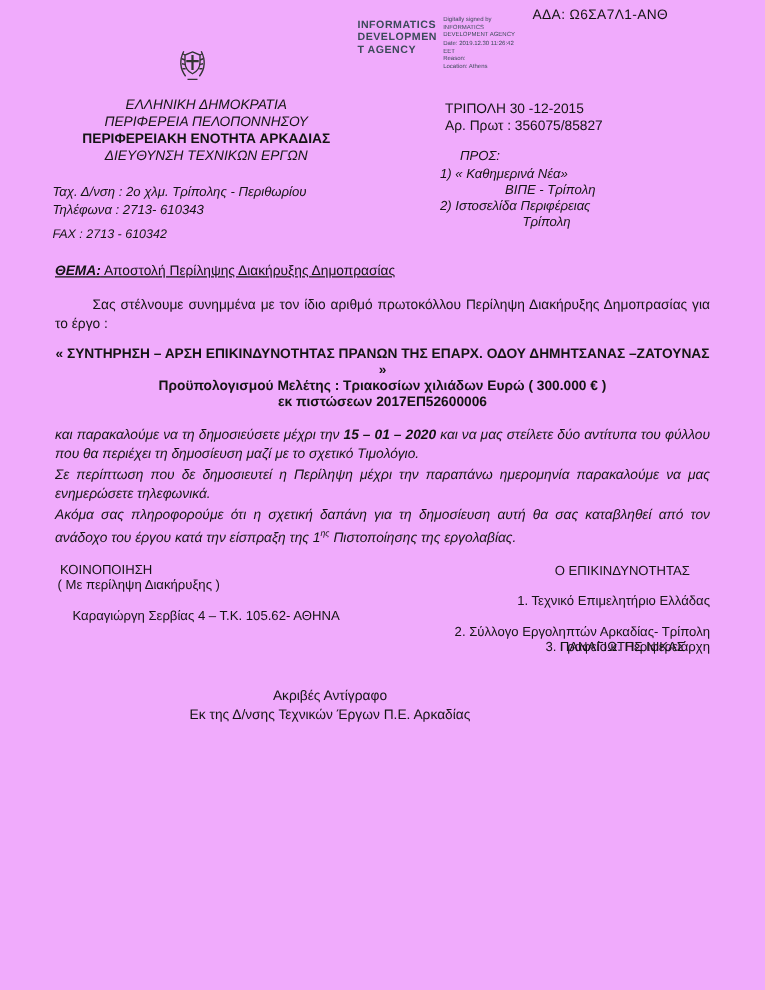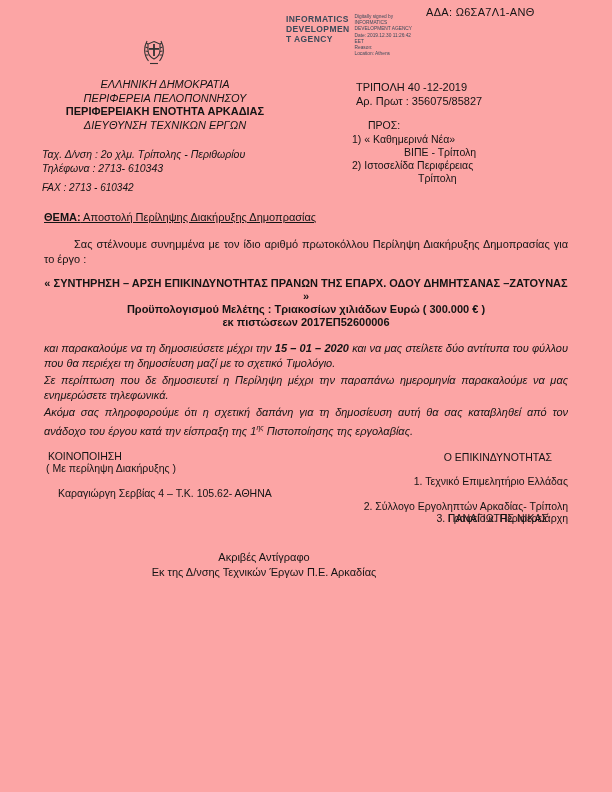--- a/index.html
+++ b/index.html
@@ -1,20 +1,20 @@
 <!DOCTYPE html>
 <html><head>
 <meta charset="utf-8">
 <style>
   html, body { margin: 0; padding: 0; background: #ffffff; }
   .page {
     position: relative;
     width: 612px;
     height: 792px;
-    background: #fca5a5;
+    background: #f0abfc;
     font-family: "Liberation Sans", sans-serif;
     color: #141414;
     overflow: hidden;
     margin: 0 auto;
   }
   .abs { position: absolute; }
 
   .ada { top: 6px; left: 426px; font-size: 11px; letter-spacing: .3px; }
 
   .stamp { top: 14px; left: 286px; display: flex; gap: 5px; align-items: flex-start; }
@@ -28,35 +28,35 @@
   }
 
   .emblem { top: 38px; left: 141px; }
 
   .sender { top: 78px; left: 36px; width: 258px; text-align: center; font-size: 11px; line-height: 13.5px; }
   .sender .it { font-style: italic; }
   .sender .bold { font-weight: bold; }
 
   .refblock { top: 80px; left: 356px; width: 220px; font-size: 11px; line-height: 14px; }
 
-  .recipients { top: 119px; left: 340px; width: 235px; font-size: 10.5px; line-height: 13px; }
+  .recipients { top: 119px; left: 340px; width: 235px; font-size: 10.5px; line-height: 13px; font-style: italic; }
   .recipients .label { padding-left: 28px; margin-bottom: 1px; }
   .recipients .ind1 { padding-left: 12px; }
   .recipients .ind2 { padding-left: 64px; }
   .recipients .ind3 { padding-left: 12px; }
   .recipients .ind4 { padding-left: 78px; }
 
   .contact { top: 148px; left: 42px; font-size: 10.5px; font-style: italic; line-height: 13.5px; }
   .fax { top: 182px; left: 42px; font-size: 10px; font-style: italic; }
 
   .content { top: 208px; left: 44px; width: 524px; font-size: 11px; line-height: 15px; }
 
   .subject { margin-top: 2px; margin-bottom: 12px; }
   .subject .underl { text-decoration: underline; }
-  .subject .lbl { font-weight: bold; }
+  .subject .lbl { font-weight: bold; font-style: italic; }
 
   .intro { text-indent: 30px; text-align: justify; margin-bottom: 10px; }
 
   .title-line { font-weight: bold; text-align: center; font-size: 11px; line-height: 13px; }
   .title-block { margin-bottom: 12px; }
 
   .para-it { font-style: italic; text-align: justify; margin-bottom: 2px; }
   .para-it .bdate { font-weight: bold; }
   .para-it sup { font-size: 7px; }
 
@@ -109,21 +109,21 @@
   </div>
 
   <div class="abs sender">
     <div class="it">ΕΛΛΗΝΙΚΗ  ΔΗΜΟΚΡΑΤΙΑ</div>
     <div class="it">ΠΕΡΙΦΕΡΕΙΑ ΠΕΛΟΠΟΝΝΗΣΟΥ</div>
     <div class="bold">ΠΕΡΙΦΕΡΕΙΑΚΗ ΕΝΟΤΗΤΑ  ΑΡΚΑΔΙΑΣ</div>
     <div class="it">ΔΙΕΥΘΥΝΣΗ ΤΕΧΝΙΚΩΝ ΕΡΓΩΝ</div>
   </div>
 
   <div class="abs refblock">
-    <div>ΤΡΙΠΟΛΗ    40 -12-2019</div>
+    <div>ΤΡΙΠΟΛΗ    30 -12-2015</div>
     <div>Αρ. Πρωτ : 356075/85827</div>
   </div>
 
   <div class="abs recipients">
     <div class="label">ΠΡΟΣ:</div>
     <div class="ind1">1) « Καθημερινά Νέα»</div>
     <div class="ind2">ΒΙΠΕ  - Τρίπολη</div>
     <div class="ind3">2) Ιστοσελίδα Περιφέρειας</div>
     <div class="ind4">Τρίπολη</div>
   </div>

